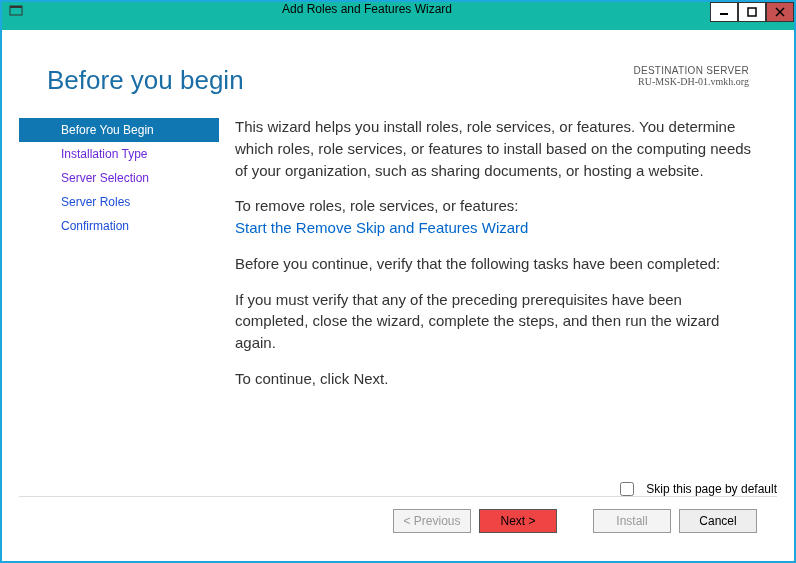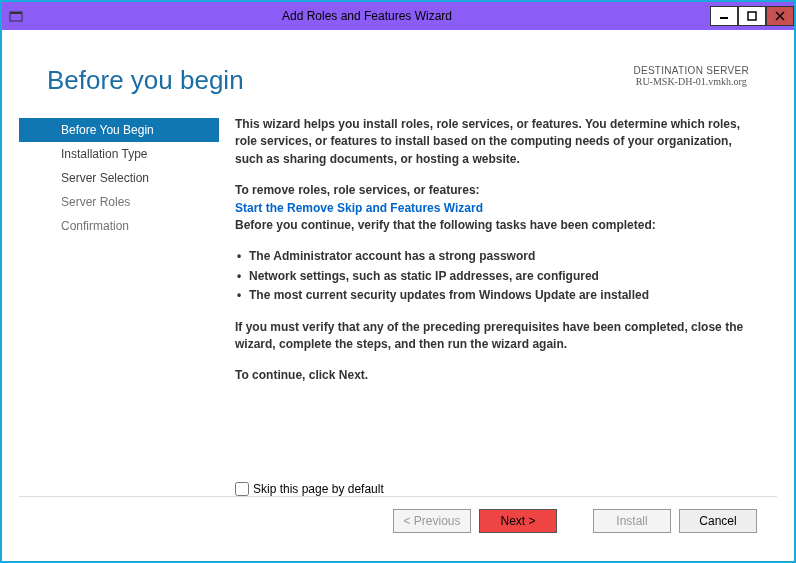--- a/index.html
+++ b/index.html
@@ -1,48 +1,48 @@
 <!DOCTYPE html>
 <html><head>
 <meta charset="utf-8">
 <style>
 * { box-sizing: border-box; margin: 0; padding: 0; }
 body { font-family: "Segoe UI", Tahoma, sans-serif; background: #fff; }
 .window { width: 796px; height: 563px; border: 2px solid #1ca8dd; background: #fff; display: flex; flex-direction: column; }
-.titlebar { height: 28px; background: #8b5cf6; display: flex; align-items: center; padding: 0 0 0 6px; }
+.titlebar { height: 28px; background: #14b8a6; display: flex; padding: 0 0 0 6px; }
 .titlebar-icon { width: 16px; height: 16px; display: inline-flex; align-items: center; justify-content: center; }
 .titlebar-title { flex: 1; text-align: center; font-size: 12px; color: #000; }
 .titlebar-btns { display: flex; }
 .tb-btn { width: 28px; height: 20px; border: 1px solid #333; background: #fff; display: flex; align-items: center; justify-content: center; margin-left: 0; font-size: 11px; font-weight: bold; cursor: pointer; }
 .tb-btn.close { background: #c75050; color: #000; }
 .main { flex: 1; display: flex; flex-direction: column; background: #fff; padding: 17px; }
 .header { display: flex; justify-content: space-between; align-items: flex-start; padding: 18px 28px 10px 28px; }
 .page-title { font-size: 26px; font-weight: 300; color: #1b6ea5; }
-.dest { text-align: center; font-size: 10px; color: #555; }
+.dest { text-align: right; font-size: 10px; color: #555; }
 .dest-label { letter-spacing: 0.3px; }
 .dest-value { font-size: 10px; font-family: Liberation Serif, serif; }
 .body { flex: 1; display: flex; padding: 10px 24px 0 0; }
 .sidebar { width: 200px; padding-top: 2px; }
-.nav-item { height: 24px; line-height: 24px; padding-left: 42px; font-size: 12px; color: #404040; cursor: pointer; }
+.nav-item { height: 24px; line-height: 24px; padding-left: 42px; font-size: 12px; color: #6d28d9; cursor: pointer; }
 .nav-item.active { background: #1177b3; color: #fff; }
-.nav-item.disabled { color: #737373; cursor: default; }
-.content { flex: 1; font-size: 12px; color: #333; line-height: 1.45; padding-left: 16px; font-weight: bold; }
+.nav-item.disabled { color: #1d4ed8; cursor: default; }
+.content { flex: 1; font-size: 15px; color: #333; line-height: 1.45; padding-left: 16px; }
 .content p { margin-bottom: 14px; }
 .content a { color: #0066cc; text-decoration: none; cursor: pointer; }
 .content ul { list-style: none; margin: 0 0 14px 0; }
 .content li { padding-left: 14px; position: relative; margin-bottom: 2px; }
 .content li:before { content: "•"; position: absolute; left: 2px; top: 0; }
-.skip-row { display: flex; align-items: center; gap: 4px; margin-top: 40px; margin-left: 216px; font-size: 12px; }
+.skip-row { display: flex; align-items: center; gap: 12px; margin-top: 40px; margin-left: 216px; font-size: 12px; justify-content: flex-end; }
 .skip-row input { width: 14px; height: 14px; }
 .footer { height: 48px; border-top: 1px solid #ddd; display: flex; align-items: center; justify-content: flex-end; gap: 8px; padding: 0 20px; }
 .btn { min-width: 78px; height: 24px; border: 1px solid #999; background: #eee; font-size: 12px; cursor: pointer; }
 .btn:disabled { color: #999; background: #f4f4f4; cursor: default; }
 .btn.primary { border: 1px solid #555; background: #ef4444; }
 .btn-spacer { width: 20px; }
-.remove-link-block { }
+.remove-link-block { margin-bottom: 14px; }
 </style>
 </head>
 <body>
 
 <div class="window">
   <div class="titlebar">
     <span class="titlebar-icon">
       <svg width="14" height="14" viewBox="0 0 14 14">
           <rect x="1" y="3" width="12" height="9" fill="none" stroke="#333" stroke-width="1"></rect>
           <rect x="1" y="3" width="12" height="2" fill="#333"></rect>
@@ -87,25 +87,20 @@
         <div class="nav-item disabled">Confirmation</div>
       </div>
 
       <div class="content">
         <p>This wizard helps you install roles, role services, or features. You determine which roles, role services, or features to install based on the computing needs of your organization, such as sharing documents, or hosting a website.</p>
         <div class="remove-link-block">
           <div>To remove roles, role services, or features:</div>
           <a>Start the Remove Skip and Features Wizard</a>
         </div>
         <p>Before you continue, verify that the following tasks have been completed:</p>
-        <ul>
-          <li>The Administrator account has a strong password</li>
-          <li>Network settings, such as static IP addresses, are configured</li>
-          <li>The most current security updates from Windows Update are installed</li>
-        </ul>
         <p>If you must verify that any of the preceding prerequisites have been completed, close the wizard, complete the steps, and then run the wizard again.</p>
         <p>To continue, click Next.</p>
       </div>
     </div>
 
     <div class="skip-row">
       <input type="checkbox" style="">
       <span>Skip this page by default</span>
     </div>
 

